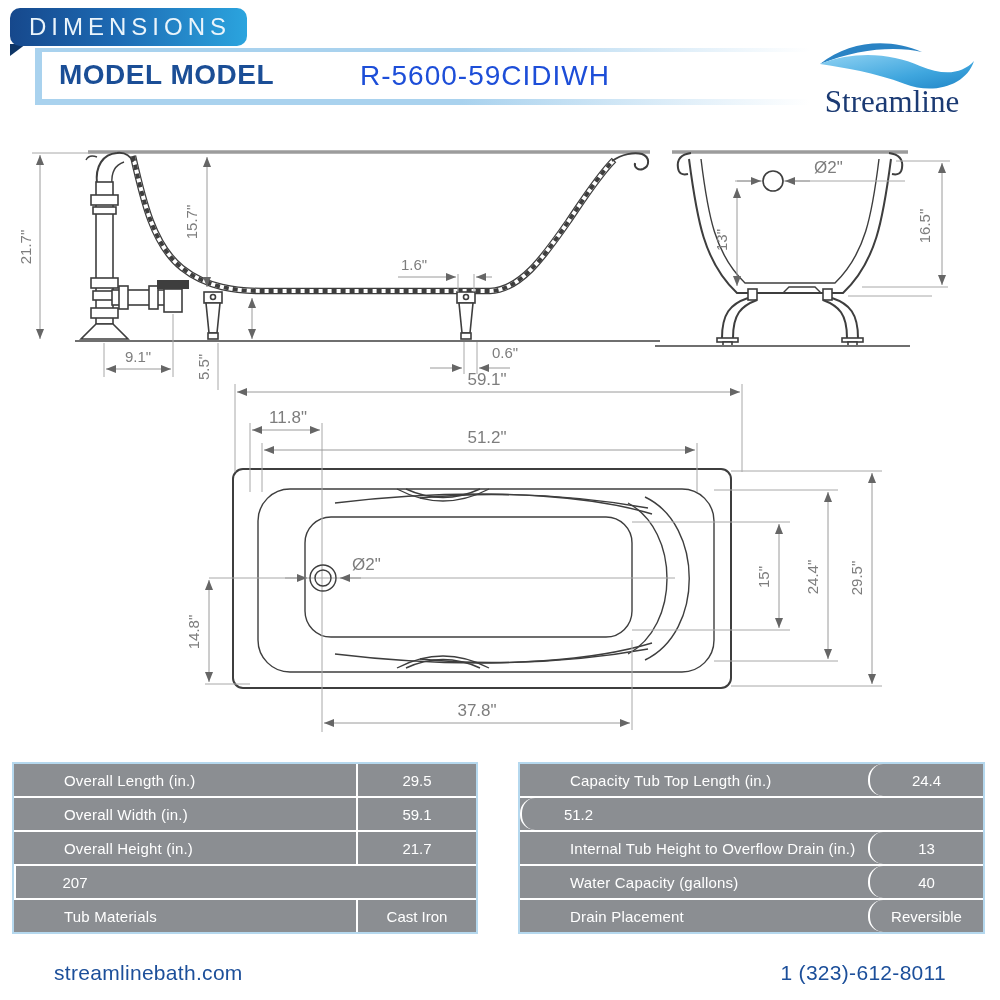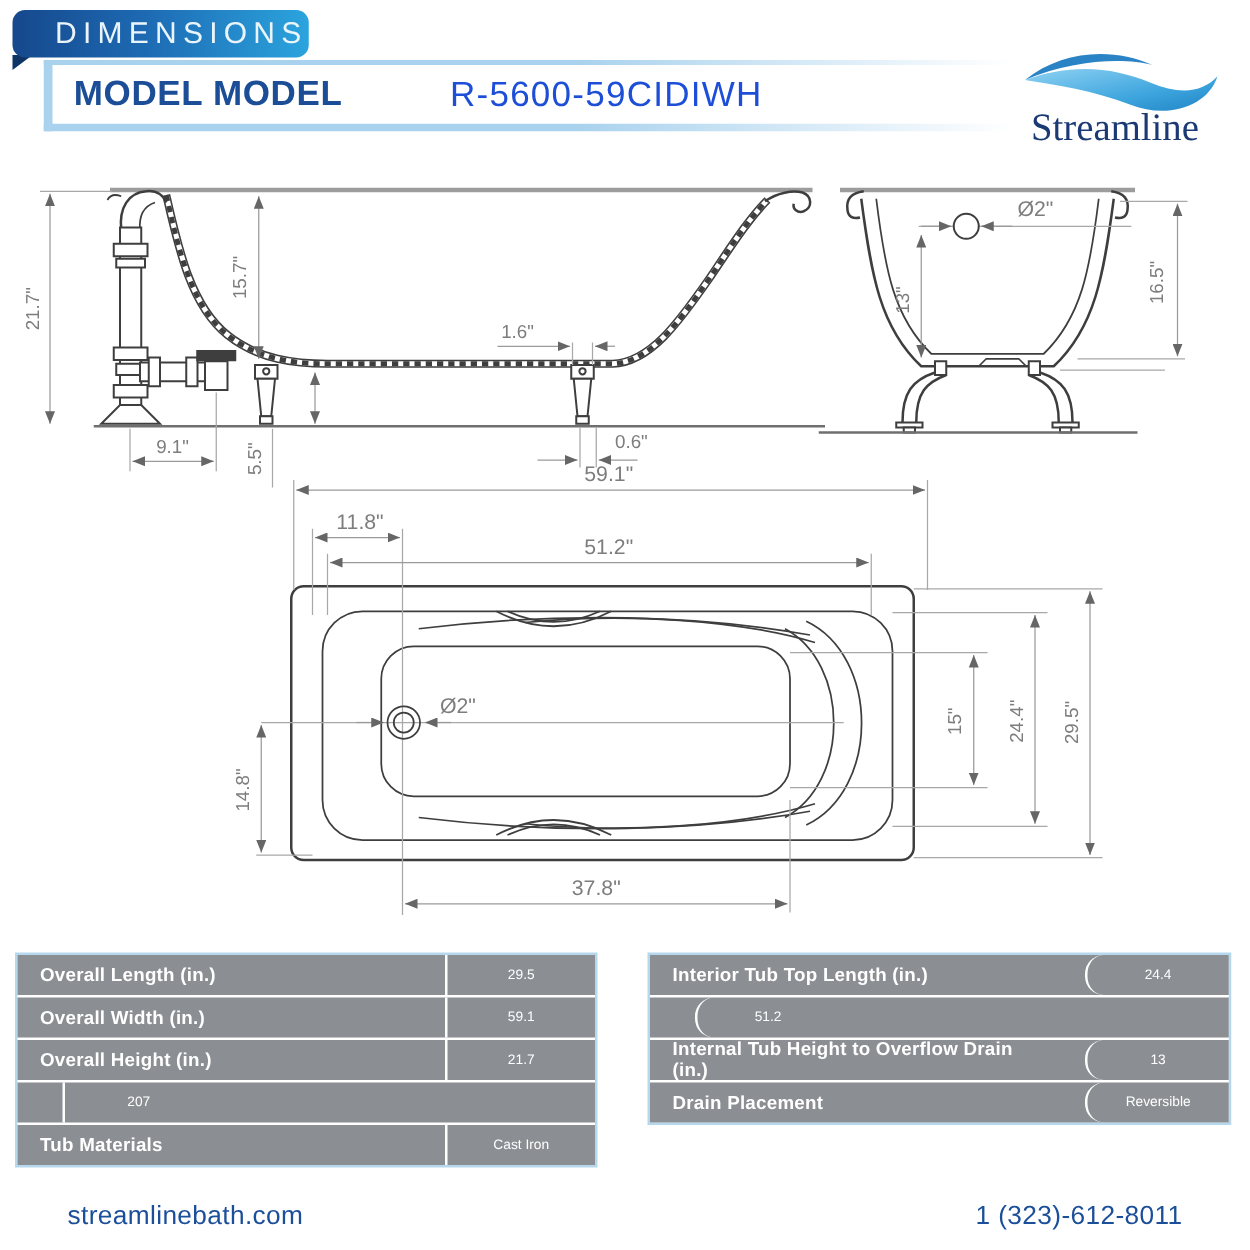--- a/index.html
+++ b/index.html
@@ -4,40 +4,40 @@
 <style>
   html,body{margin:0;padding:0;background:#ffffff;}
   .page{position:relative;width:1000px;height:1000px;background:#fff;overflow:hidden;
         font-family:"Liberation Sans",sans-serif;}
   .abs{position:absolute;}
 
   
   .banner{left:10px;top:8px;width:237px;height:38px;border-radius:10px;
           background:linear-gradient(90deg,#16488c 0%,#1d6ab3 45%,#2ba4de 100%);
           color:#eaf4fb;font-size:24px;letter-spacing:5px;font-weight:400;
-          display:flex;align-items:center;padding-left:34px;box-sizing:border-box;z-index:3;}
+          display:flex;align-items:center;padding-left:19px;box-sizing:border-box;z-index:3;}
   .banner-fold{left:10px;top:44px;width:0;height:0;border-left:16px solid #0e3566;
           border-bottom:12px solid transparent;z-index:2;}
   .model-box{left:35px;top:48px;width:775px;height:57px;z-index:1;background:#fff;}
   .mb-left{left:0;top:0;width:7px;height:100%;background:#a9d2ee;}
   .mb-top{left:0;top:0;height:4px;width:100%;
           background:linear-gradient(90deg,#a9d2ee 55%,rgba(169,210,238,0) 100%);}
   .mb-bottom{left:0;bottom:0;height:6px;width:100%;
           background:linear-gradient(90deg,#a9d2ee 55%,rgba(169,210,238,0) 100%);}
   .model-label{left:24px;top:11px;font-size:28px;font-weight:bold;color:#1b4e96;letter-spacing:.5px;}
   .model-value{left:325px;top:12px;font-size:28px;font-weight:400;color:#1d4ed8;letter-spacing:1px;}
 
   
   .spec-table{border:2px solid #b5d8ee;background:#fff;box-sizing:border-box;}
   .spec-row{display:flex;height:32px;background:#8b8e92;margin-bottom:2px;}
   .spec-row:last-child{margin-bottom:0;}
-  .spec-label{flex:1;color:#fff;font-size:15px;font-weight:bold;display:flex;align-items:center;
-              padding-left:18px;letter-spacing:.2px;}
-  .spec-value{color:#fff;font-size:11px;display:flex;align-items:center;justify-content:center;
-              border-left:2px solid #fff;margin-left:36px;}
+  .spec-label{flex:1;color:#fff;font-size:15px;font-weight:normal;display:flex;align-items:center;
+              padding-left:18px;letter-spacing:.2px;margin-left:32px;}
+  .spec-value{color:#fff;font-size:15px;display:flex;align-items:center;justify-content:center;
+              border-left:2px solid #fff;}
   .t-left{left:12px;top:762px;width:466px;}
   .t-left .spec-value{width:118px;}
   .t-right{left:518px;top:762px;width:467px;}
   .t-right .spec-value{width:113px;border-radius:15px;}
 
   
   .footer{left:12px;top:950px;width:976px;height:46px;box-sizing:border-box;padding:0;
           background:linear-gradient(90deg,#3f9bd6 0%,#cfe8f7 22%,#9fd0ec 50%,#cfe8f7 78%,#3f9bd6 100%);}
   .footer-inner{width:100%;height:100%;background:#fff;display:flex;align-items:center;
           justify-content:space-between;padding:0 42px;box-sizing:border-box;
@@ -289,29 +289,33 @@
       <div class="spec-value">207</div>
     </div>
     <div class="spec-row">
       <div class="spec-label">Tub Materials</div>
       <div class="spec-value">Cast Iron</div>
     </div>
   </div>
 
   <div class="abs spec-table t-right">
     <div class="spec-row">
-      <div class="spec-label">Interior Tub Top Length (in.)</div>
+      <div class="spec-label">Capacity Tub Top Length (in.)</div>
       <div class="spec-value">24.4</div>
     </div>
     <div class="spec-row">
       <div class="spec-value">51.2</div>
     </div>
     <div class="spec-row">
       <div class="spec-label">Internal Tub Height to Overflow Drain (in.)</div>
       <div class="spec-value">13</div>
+    </div>
+    <div class="spec-row">
+      <div class="spec-label">Water Capacity (gallons)</div>
+      <div class="spec-value">40</div>
     </div>
     <div class="spec-row">
       <div class="spec-label">Drain Placement</div>
       <div class="spec-value">Reversible</div>
     </div>
   </div>
 
   <div class="abs footer">
     <div class="footer-inner">
       <span>streamlinebath.com</span>

